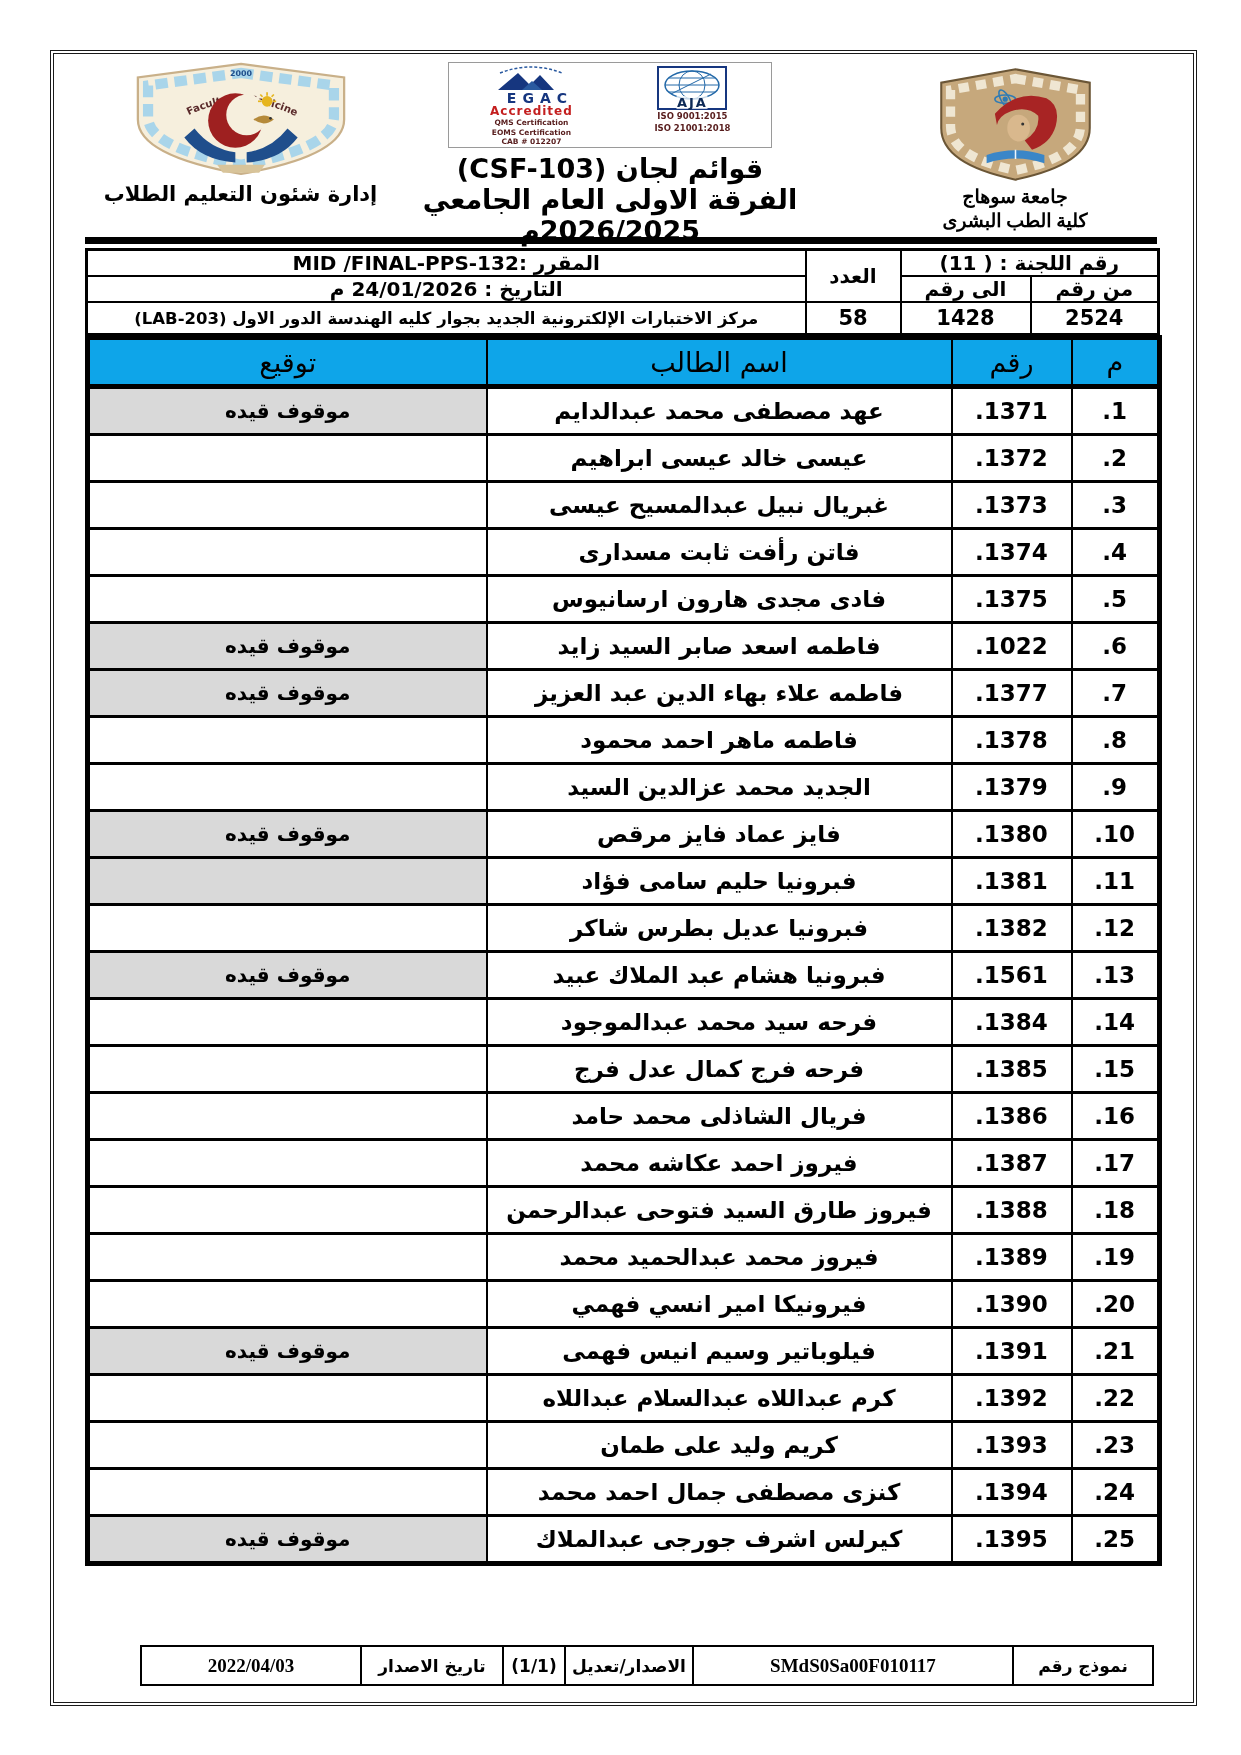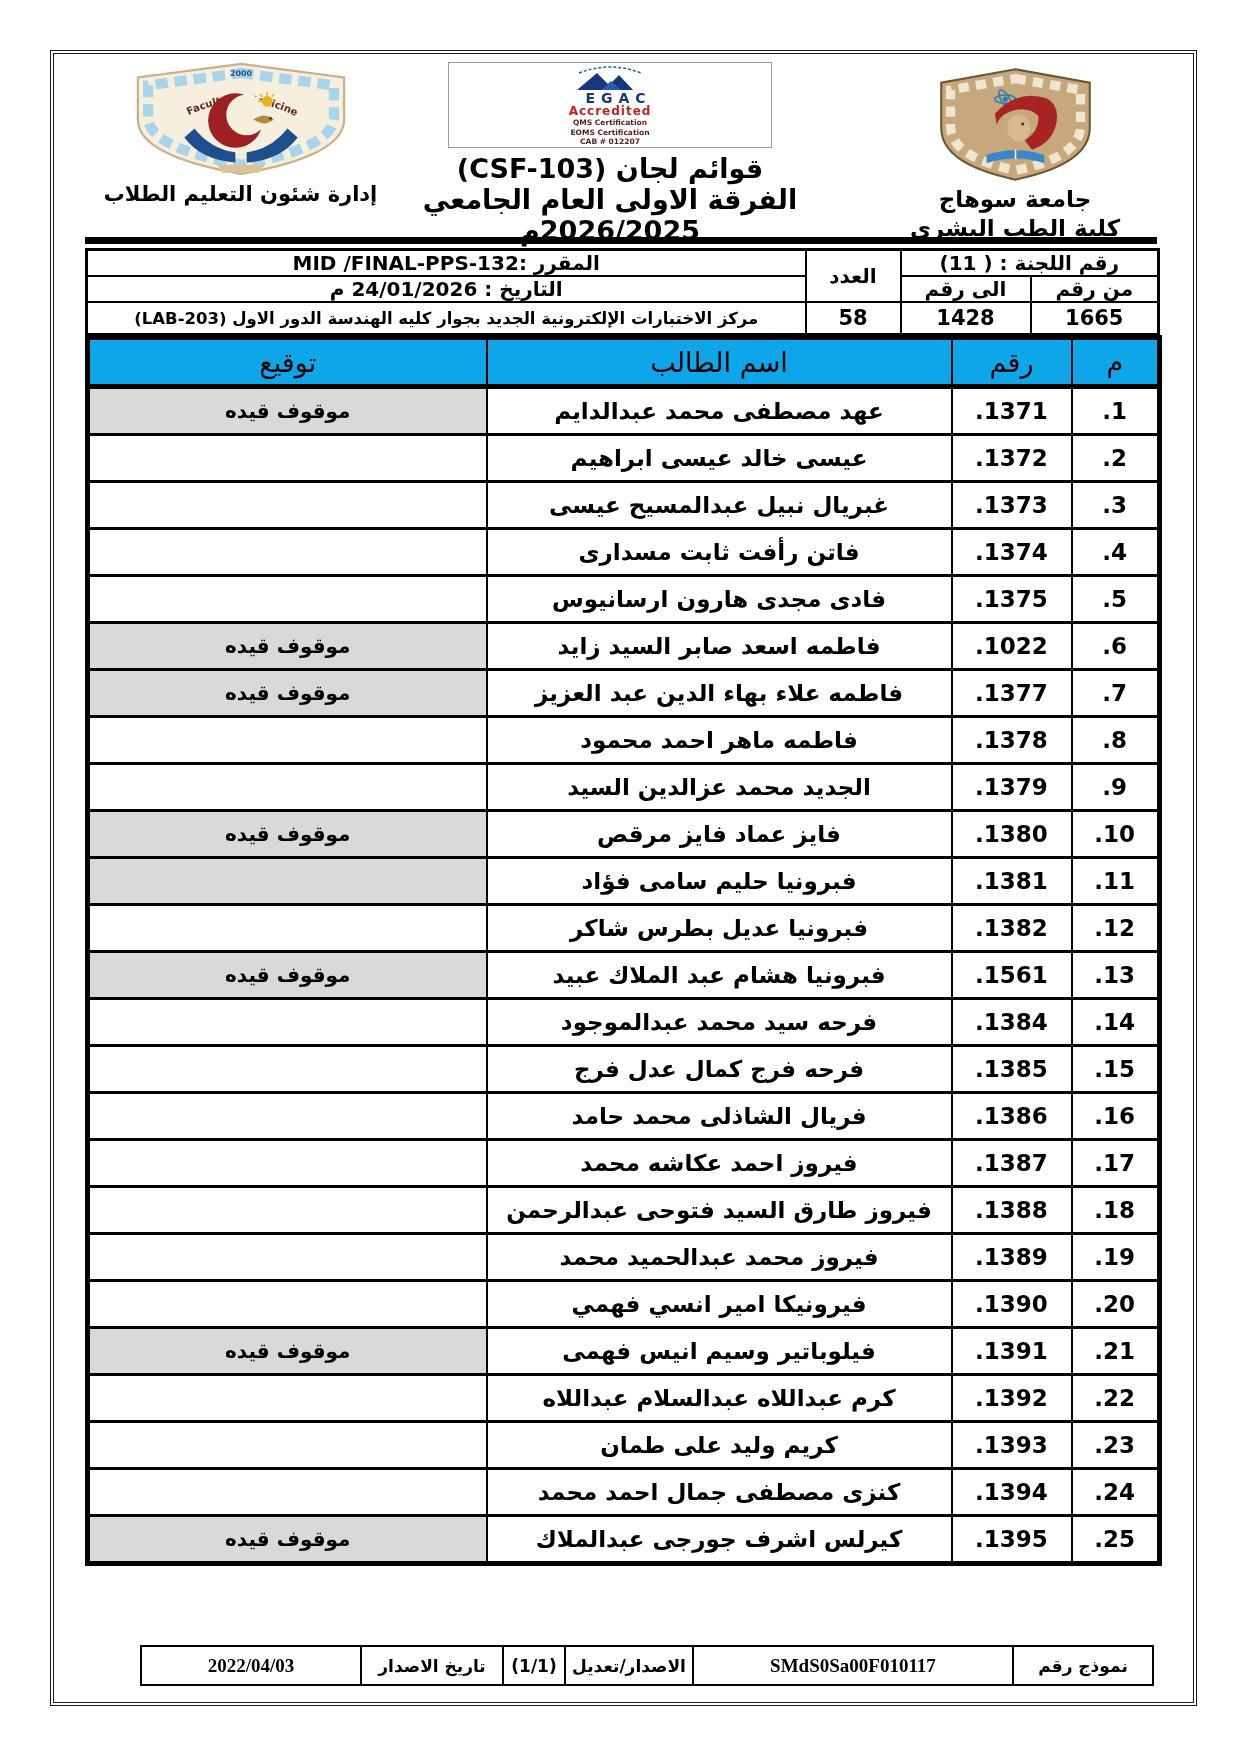--- a/index.html
+++ b/index.html
@@ -6,21 +6,21 @@
     font-family:"DejaVu Sans",sans-serif;color:#000;}
   .page{position:relative;width:1241px;height:1755px;background:#fff;}
   .frame{position:absolute;left:50px;top:50px;width:1139px;height:1648px;border:4px double #1a1a1a;}
 
   
   .hdr-left{position:absolute;left:98px;top:60px;width:285px;text-align:center;}
   .hdr-left svg{display:block;margin:0 auto;}
   .hdr-caption{font-size:21px;font-weight:bold;margin-top:2px;direction:rtl;}
   .hdr-right{position:absolute;left:880px;top:66px;width:270px;text-align:center;}
   .hdr-right svg{display:block;margin:0 auto;}
-  .uni-line{font-size:23px;font-weight:bold;line-height:1.25;direction:rtl;}
+  .uni-line{font-size:19px;font-weight:bold;line-height:1.25;direction:rtl;font-family:Liberation Serif, serif;}
   .hdr-center{position:absolute;left:395px;top:62px;width:430px;text-align:center;}
   .accred-box{width:322px;height:84px;margin:0 auto;border:1px solid #9a9a9a;background:#fff;
     display:flex;align-items:stretch;}
   .egac-col{flex:1.05;padding:2px 1px 0 1px;}
   .aja-col{flex:1;padding:3px 1px 0 1px;}
   .egac-arc{display:block;margin:0 auto;}
   .egac-name{color:#16367f;font-size:14px;font-weight:bold;letter-spacing:6px;line-height:1;padding-left:17px;}
   .egac-accredited{color:#c41f1f;font-size:12px;font-weight:bold;letter-spacing:1px;line-height:1.1;}
   .egac-line{font-size:7.5px;color:#571c1c;font-weight:bold;line-height:1.25;}
   .aja-globe-box{border:2px solid #16367f;width:66px;height:40px;margin:0 auto;position:relative;background:#fff;}
@@ -99,20 +99,35 @@
           <path d="M8 8 Q39 -4 70 8" fill="none" stroke="#2a5aa0" stroke-width="1.5" stroke-dasharray="3 2"></path>
           <path d="M6 25 L26 8 L38 20 L48 10 L62 25 Z" fill="#16367f"></path>
           <path d="M30 25 L40 16 L50 25 Z" fill="#2a5aa0"></path>
         </svg>
         <div class="egac-name">EGAC</div>
         <div class="egac-accredited">Accredited</div>
         <div class="egac-line">QMS Certification</div>
         <div class="egac-line">EOMS Certification</div>
         <div class="egac-line">CAB # 012207</div>
       </div>
+      <div class="aja-col">
+        <div class="aja-globe-box">
+          <svg width="62" height="36" viewBox="0 0 62 36">
+            <ellipse cx="31" cy="17" rx="27" ry="14" fill="none" stroke="#2268a8" stroke-width="1.5"></ellipse>
+            <ellipse cx="31" cy="17" rx="13" ry="14" fill="none" stroke="#2268a8" stroke-width="1"></ellipse>
+            <line x1="4" y1="17" x2="58" y2="17" stroke="#2268a8" stroke-width="1"></line>
+            <line x1="8" y1="10" x2="54" y2="10" stroke="#2268a8" stroke-width="1"></line>
+            <line x1="8" y1="24" x2="54" y2="24" stroke="#2268a8" stroke-width="1"></line>
+            <line x1="10" y1="26" x2="50" y2="6" stroke="#2268a8" stroke-width="1"></line>
+          </svg>
+          <span class="aja-name">AJA</span>
+        </div>
+        <div class="aja-line">ISO 9001:2015</div>
+        <div class="aja-line">ISO 21001:2018</div>
+      </div>
     </div>
     <div class="title1">قوائم لجان (CSF-103)</div>
     <div class="title2">الفرقة الاولى العام الجامعي 2026/2025م</div>
   </div>
 
   <div class="hdr-right">
     <svg width="165" height="119" viewBox="0 0 160 115">
       <path d="M80 3 L152 16 L152 60 Q152 95 80 110 Q8 95 8 60 L8 16 Z" fill="#c6a87c" stroke="#6b5636" stroke-width="2"></path>
       <path d="M80 12 L143 23 L143 58 Q143 88 80 101 Q17 88 17 58 L17 23 Z" fill="none" stroke="#efe6d2" stroke-width="9" stroke-dasharray="10 7"></path>
       <g stroke="#2e7bb5" fill="none" stroke-width="1.5">
@@ -144,21 +159,21 @@
       <td colspan="2">رقم اللجنة : ( 11)</td>
       <td rowspan="2">العدد</td>
       <td>المقرر :MID /FINAL-PPS-132</td>
     </tr>
     <tr class="r2">
       <td>من رقم</td>
       <td>الى رقم</td>
       <td>التاريخ : 24/01/2026 م</td>
     </tr>
     <tr class="r3">
-      <td>1665</td>
+      <td>2524</td>
       <td>1428</td>
       <td>58</td>
       <td class="c-loc">مركز الاختبارات الإلكترونية الجديد بجوار كليه الهندسة الدور الاول (LAB-203)</td>
     </tr>
   </tbody>
     </table>
 
   <table class="students" dir="rtl">
     <colgroup>
         <col style="width:88px">

